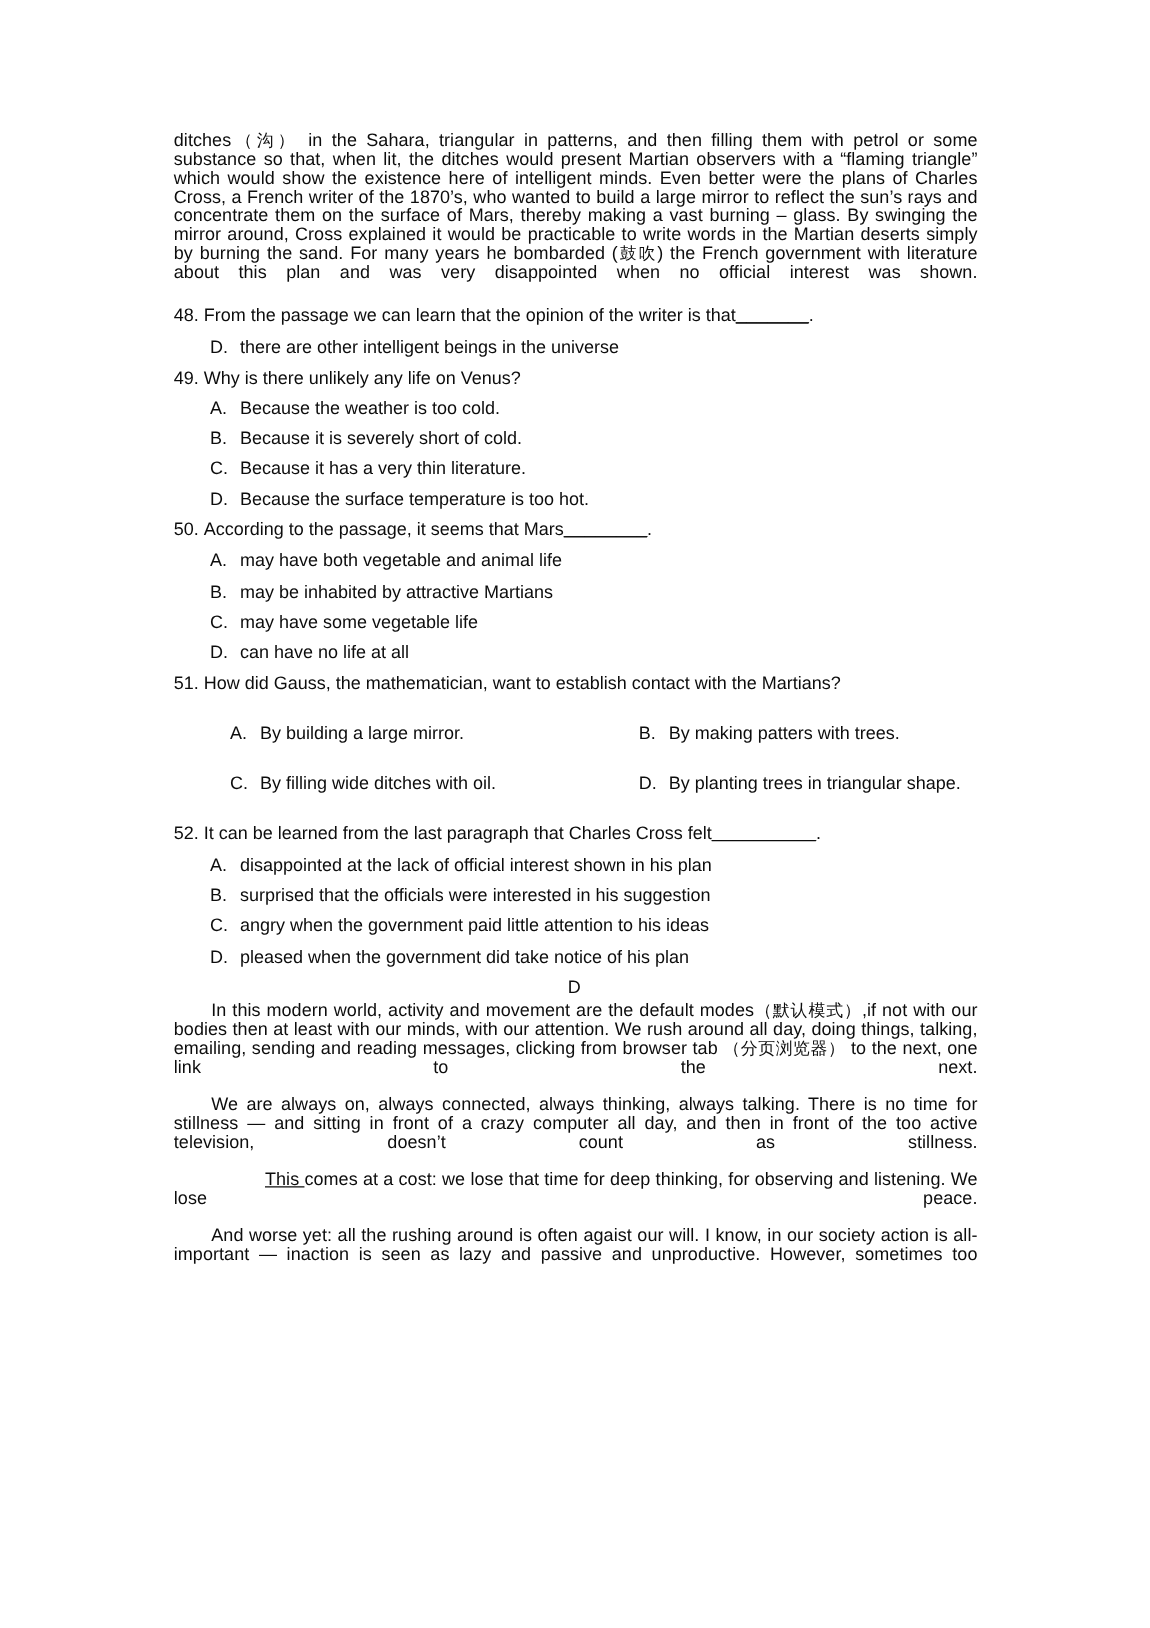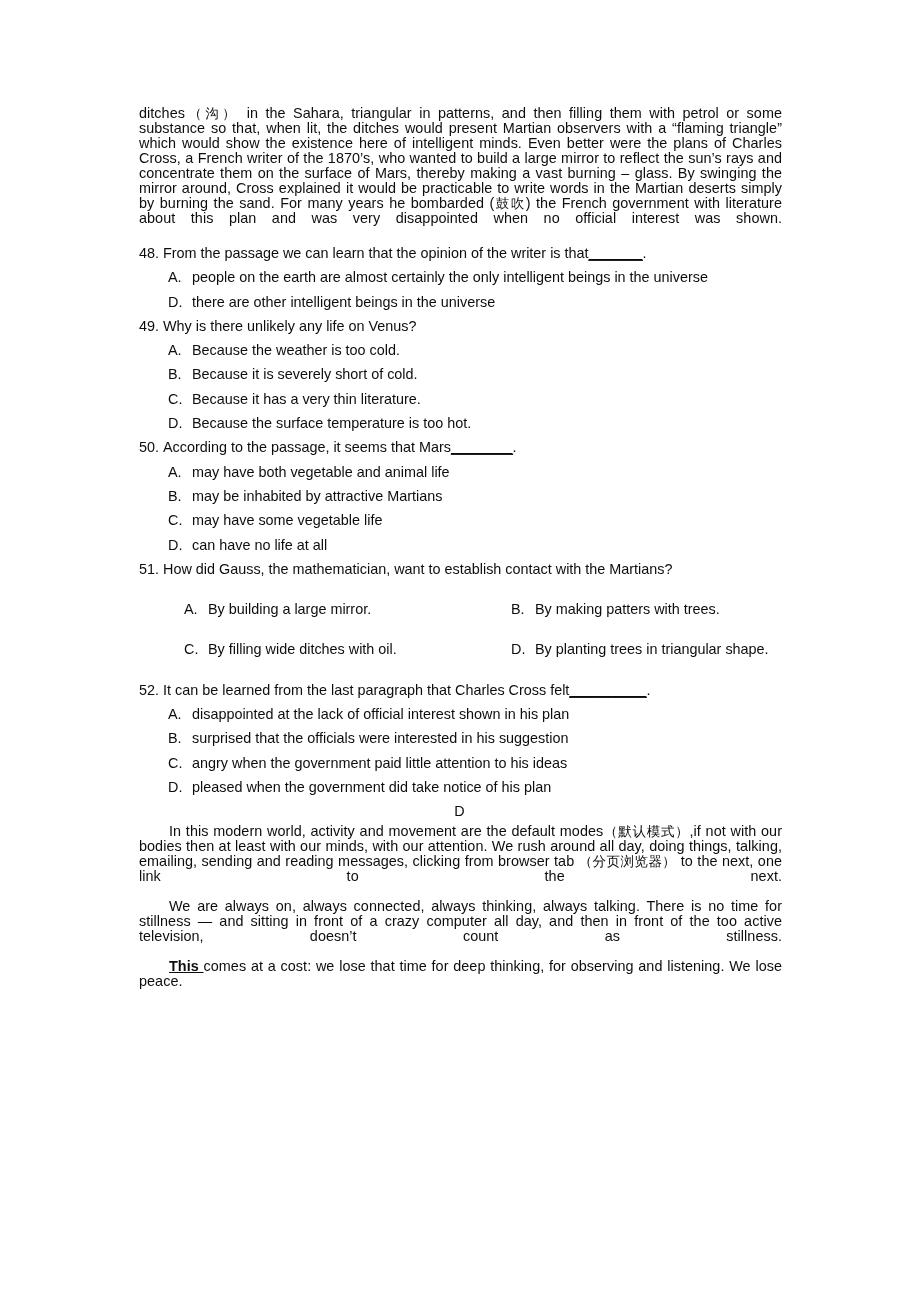--- a/index.html
+++ b/index.html
@@ -89,48 +89,49 @@
     width: 327px;
     vertical-align: top;
   }
   .opt-col-b {
     display: inline-block;
     vertical-align: top;
   }
   .blank {
     text-decoration: underline;
     letter-spacing: -0.3px;
+    font-family: Liberation Mono, monospace;
   }
   .section-letter {
     font-size: 14.4px;
     line-height: 24.3px;
     text-align: center;
     margin: 0;
     padding-right: 2px;
   }
   .cjk {
     font-family: "DejaVu Sans", sans-serif;
     font-size: 13.5px;
   }
   .bold-underline {
-    font-weight: bold;
+    font-weight: normal;
     text-decoration: underline;
+    margin-left: 43px;
   }
 </style>
 </head>
 <body>
 
 <div class="page">
   <div class="content">
 
     <p class="para cont"><span>ditches</span><span class="cjk">（沟）</span><span>  in the Sahara, triangular in patterns, and then filling them with petrol or some substance so that, when lit, the ditches would present Martian observers with a “flaming triangle” which would show the existence here of intelligent minds. Even better were the plans of Charles Cross, a French writer of the 1870’s, who wanted to build a large mirror to reflect the sun’s rays and concentrate them on the surface of Mars, thereby making a vast burning – glass. By swinging the mirror around, Cross explained it would be practicable to write words in the Martian deserts simply by burning the sand. For many years he bombarded (</span><span class="cjk">鼓吹</span><span>) the French government with literature about this plan and was very disappointed when no official interest was shown.</span></p>
 
     <p class="q"><span class="q-num">48.</span><span>From the passage we can learn that the opinion of the writer is that</span><span class="blank">_______</span><span>.</span></p>
     <div class="opts">
-      <p class="opt"><span class="opt-letter">A.</span><span>people on the earth are almost certainly the only intelligent beings in the universe</span></p>
       <p class="opt"><span class="opt-letter">D.</span><span>there are other intelligent beings in the universe</span></p>
     </div>
 
     <p class="q"><span class="q-num">49.</span><span>Why is there unlikely any life on Venus?</span></p>
     <div class="opts">
       <p class="opt"><span class="opt-letter">A.</span><span>Because the weather is too cold.</span></p>
       <p class="opt"><span class="opt-letter">B.</span><span>Because it is severely short of cold.</span></p>
       <p class="opt"><span class="opt-letter">C.</span><span>Because it has a very thin literature.</span></p>
       <p class="opt"><span class="opt-letter">D.</span><span>Because the surface temperature is too hot.</span></p>
     </div>
@@ -158,15 +159,16 @@
     </div>
 
     <p class="section-letter">D</p>
 
     <p class="para indent"><span>In this modern world, activity and movement are the default modes</span><span class="cjk">（默认模式）</span><span>,if not with our bodies then at least with our minds, with our attention. We rush around all day, doing things, talking, emailing, sending and reading messages, clicking from browser tab </span><span class="cjk">（分页浏览器）</span><span> to the next, one link to the next.</span></p>
 
     <p class="para indent">We are always on, always connected, always thinking, always talking. There is no time for stillness — and sitting in front of a crazy computer all day, and then in front of the too active television, doesn’t count as stillness.</p>
 
     <p class="para indent"><span class="bold-underline">This </span><span>comes at a cost: we lose that time for deep thinking, for observing and listening. We lose peace.</span></p>
 
+    <p class="para indent">And worse yet: all the rushing around is often agaist our will. I know, in our society action is all-important — inaction is seen as lazy and passive and unproductive. However, sometimes too</p>
 
   </div>
 </div>
 
 </body></html>

